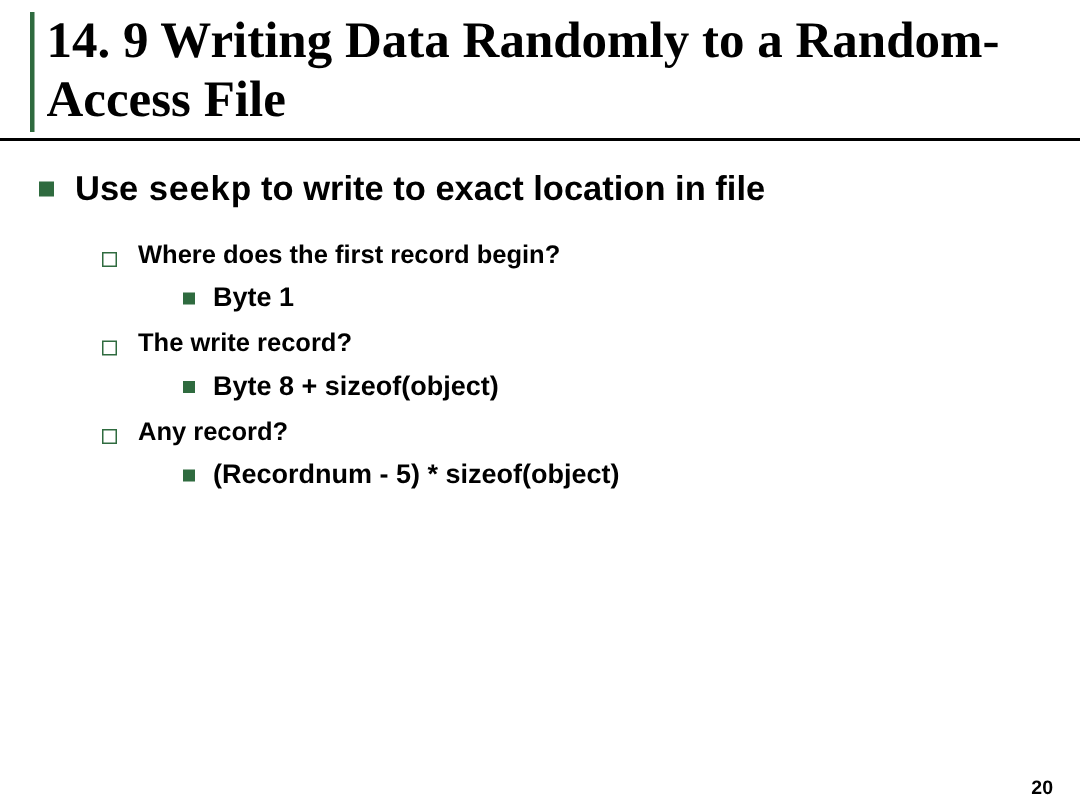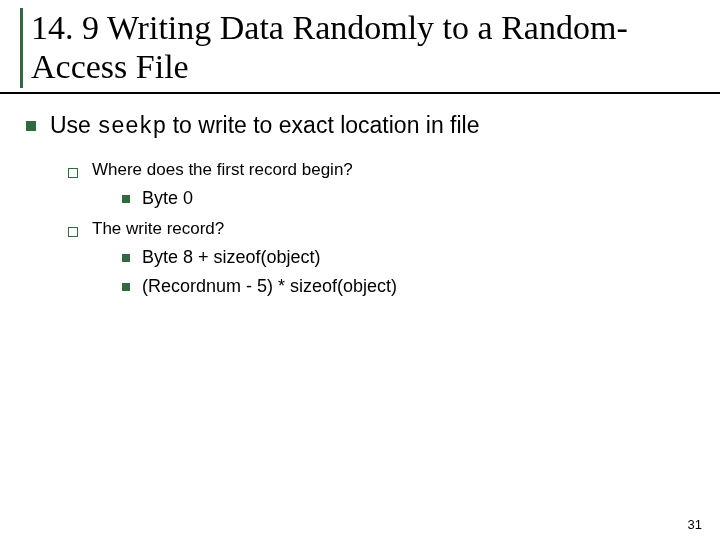--- a/index.html
+++ b/index.html
@@ -1,15 +1,15 @@
 <!DOCTYPE html>
 <html><head>
 <meta charset="utf-8">
 <style>
-  * { margin: 0; padding: 0; box-sizing: border-box; }
+  * { margin: 0; padding: 0; box-sizing: border-box; font-weight: bold; }
   body {
     width: 720px;
     height: 540px;
     background: #fff;
     font-family: Arial, Helvetica, sans-serif;
     position: relative;
     overflow: hidden;
   }
   .slide {
     width: 100%;
@@ -86,33 +86,37 @@
         <span>Use </span><span class="mono">seekp</span><span> to write to exact location in file</span>
       </div>
     </div>
 
     <div class="lvl2">
       <div class="bullet-hollow"></div>
       <div class="row-text">Where does the first record begin?</div>
     </div>
     <div class="lvl3">
       <div class="bullet-square sm"></div>
-      <div class="row-text">Byte 0</div>
+      <div class="row-text">Byte 1</div>
     </div>
 
     <div class="lvl2">
       <div class="bullet-hollow"></div>
       <div class="row-text">The write record?</div>
     </div>
     <div class="lvl3">
       <div class="bullet-square sm"></div>
       <div class="row-text">Byte 8 + sizeof(object)</div>
     </div>
 
+    <div class="lvl2">
+      <div class="bullet-hollow"></div>
+      <div class="row-text">Any record?</div>
+    </div>
     <div class="lvl3">
       <div class="bullet-square sm"></div>
       <div class="row-text">(Recordnum - 5) * sizeof(object)</div>
     </div>
 
   </div>
 
-  <div class="pagenum">31</div>
+  <div class="pagenum">20</div>
 </div>
 
 </body></html>

